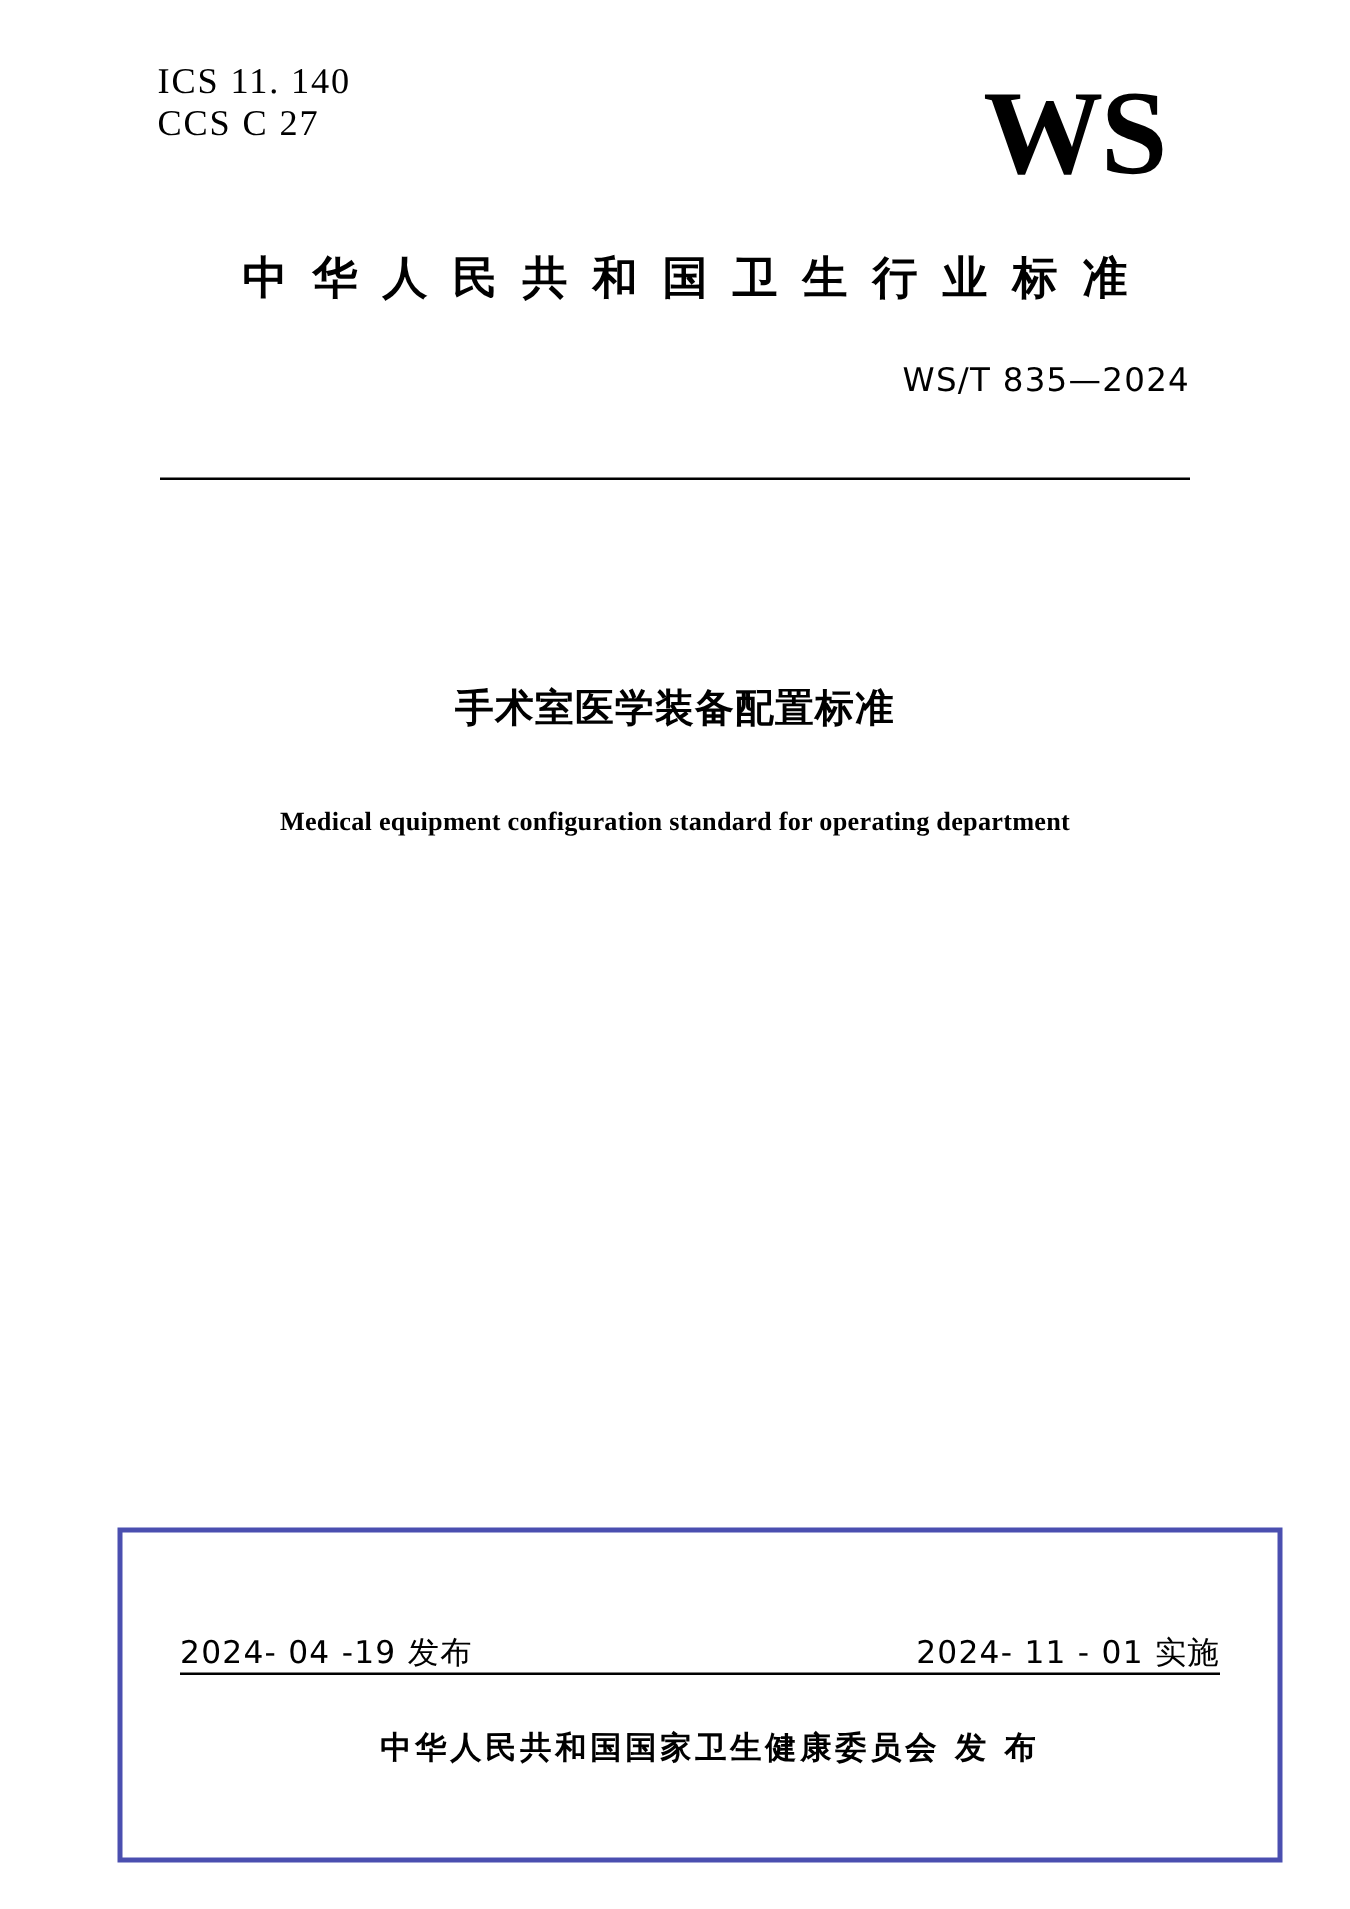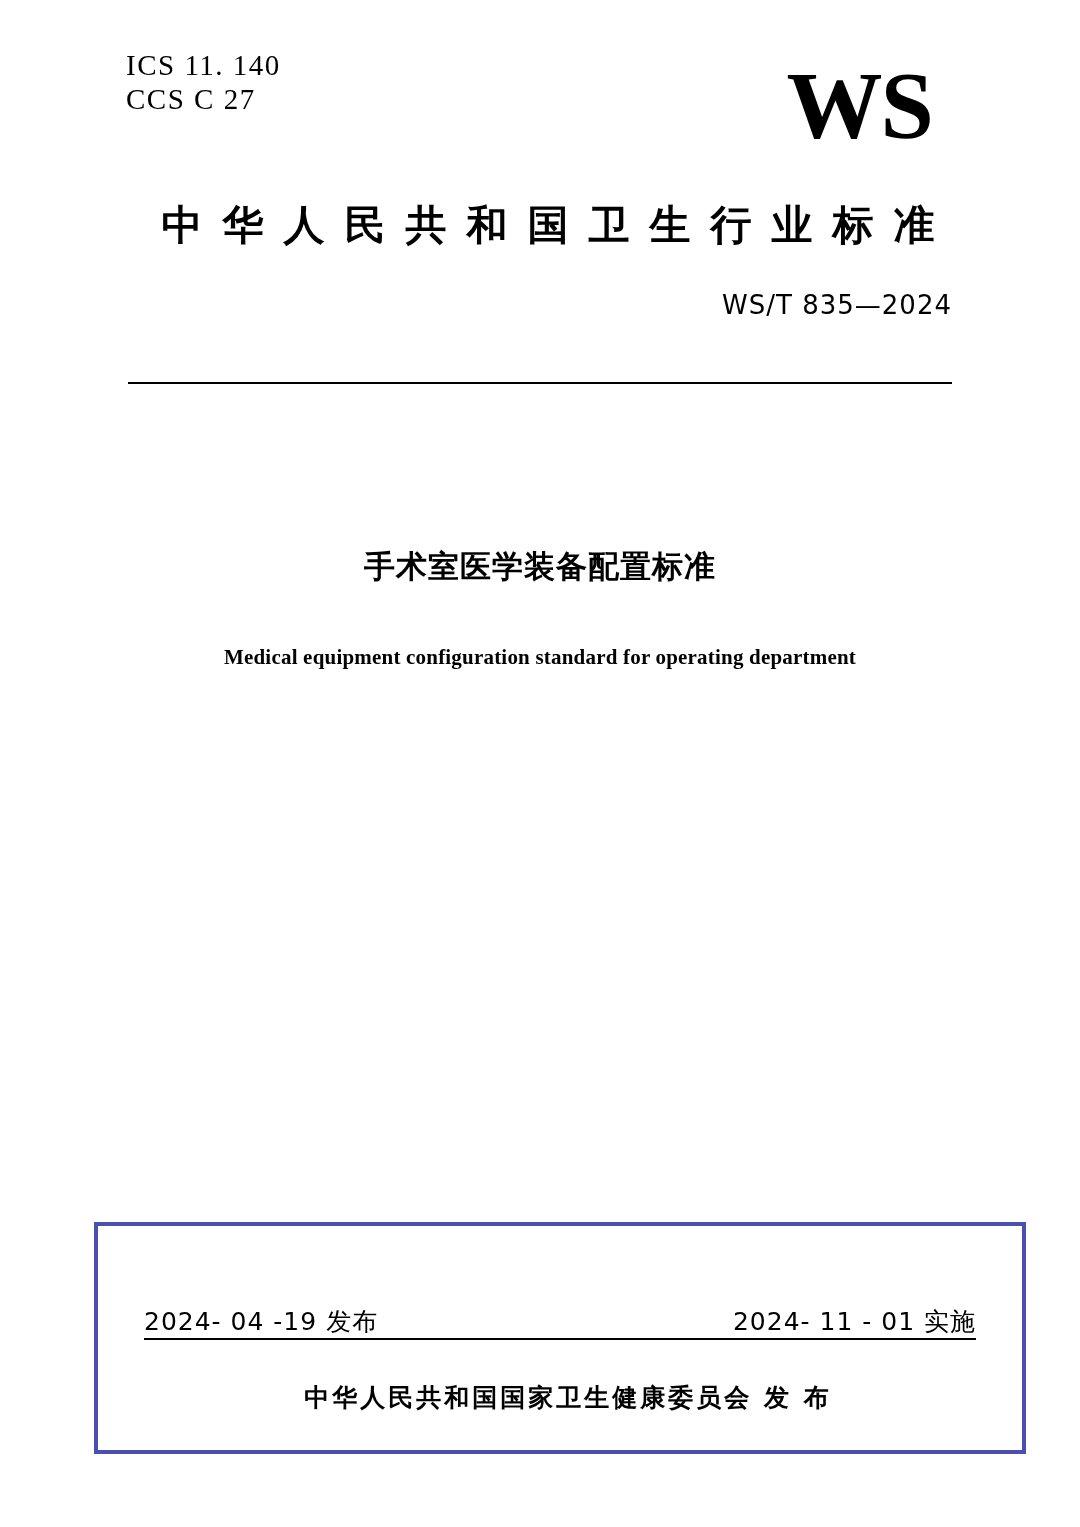--- a/index.html
+++ b/index.html
@@ -47,21 +47,21 @@
 
   
   .cn-header {
     position: absolute;
     left: 16px;
     right: 0;
     top: 198px;
     text-align: center;
     font-family: "DejaVu Sans", sans-serif;
     font-weight: bold;
-    font-size: 41px;
+    font-size: 36px;
     letter-spacing: 20px;
     text-indent: 20px;
     color: #000;
   }
 
   
   .std-no {
     position: absolute;
     right: 128px;
     top: 290px;
@@ -102,21 +102,21 @@
     letter-spacing: 0.2px;
     font-weight: bold;
   }
 
   
   .box {
     position: absolute;
     left: 94px;
     top: 1222px;
     width: 932px;
-    height: 232px;
+    height: 268px;
     border: 4px solid #4a4fb0;
     box-sizing: border-box;
   }
   .dates {
     position: absolute;
     left: 46px;
     right: 46px;
     top: 68px;
     height: 44px;
     border-bottom: 2px solid #000;

